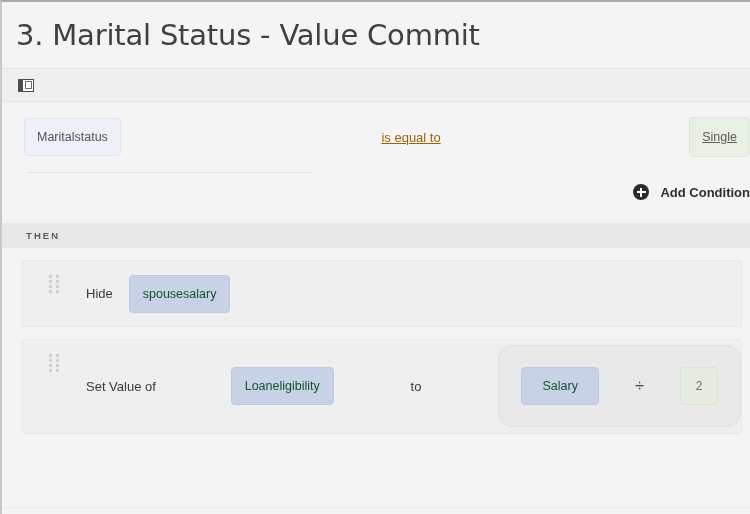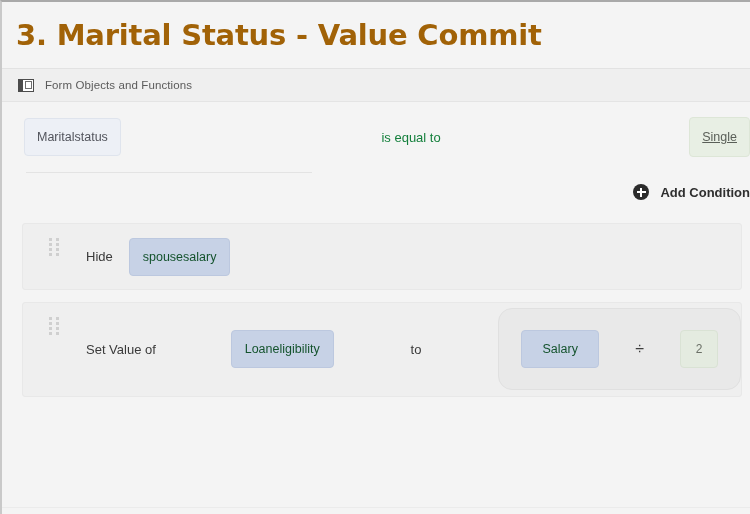--- a/index.html
+++ b/index.html
@@ -27,22 +27,22 @@
     height: 66px;
     background: #f4f4f4;
     display: flex;
     align-items: center;
     padding-left: 14px;
     box-sizing: border-box;
   }
   .page-title {
     font-family: "DejaVu Sans", sans-serif;
     font-size: 29px;
-    font-weight: 700;
-    color: #a16207;
+    font-weight: 400;
+    color: #404040;
     letter-spacing: -0.2px;
     white-space: nowrap;
   }
 
   
   .tool-strip {
     height: 34px;
     background: #efefef;
     border-top: 1px solid #e2e2e2;
     border-bottom: 1px solid #e4e4e4;
@@ -166,22 +166,23 @@
     border: 1px solid #d9e2d4;
     height: 38px;
     width: 38px;
     min-width: 38px;
     padding: 0;
     color: #6a6f66;
     font-size: 12px;
   }
   .plain-text {
     font-size: 13px;
-    color: #15803d;
+    color: #a16207;
     white-space: nowrap;
+    text-decoration: underline;
   }
 
   .op-text { margin: 0 0 0 70px; }
 
   .divider {
     height: 1px;
     background: #e3e3e3;
     width: 286px;
     margin-left: 24px;
   }
@@ -296,39 +297,41 @@
 <body>
 
 <div id="app">
 
   <div class="title-bar">
     <div class="page-title">3. Marital Status - Value Commit</div>
   </div>
 
   <div class="tool-strip">
     <span class="panel-icon"></span>
-    <span class="tool-strip-label">Form Objects and Functions</span>
   </div>
 
 
   <div class="when-body">
     <div class="condition-row">
       <span class="chip chip-field-faint">Maritalstatus</span>
       <span class="plain-text op-text">is equal to</span>
       <span class="chip chip-value" style="margin-left:58px;text-decoration:underline;">Single</span>
     </div>
 
     <div class="divider"></div>
 
     <div class="add-condition">
       <span class="plus-icon"></span>
       <span class="add-condition-label">Add Condition</span>
     </div>
   </div>
 
+  <div class="section-band">
+    <span class="section-band-label">THEN</span>
+  </div>
 
   <div class="then-body">
 
     <div class="action-card short">
       <span class="drag-handle">
         <i></i>
           <i></i>
           <i></i>
           <i></i>
           <i></i>

